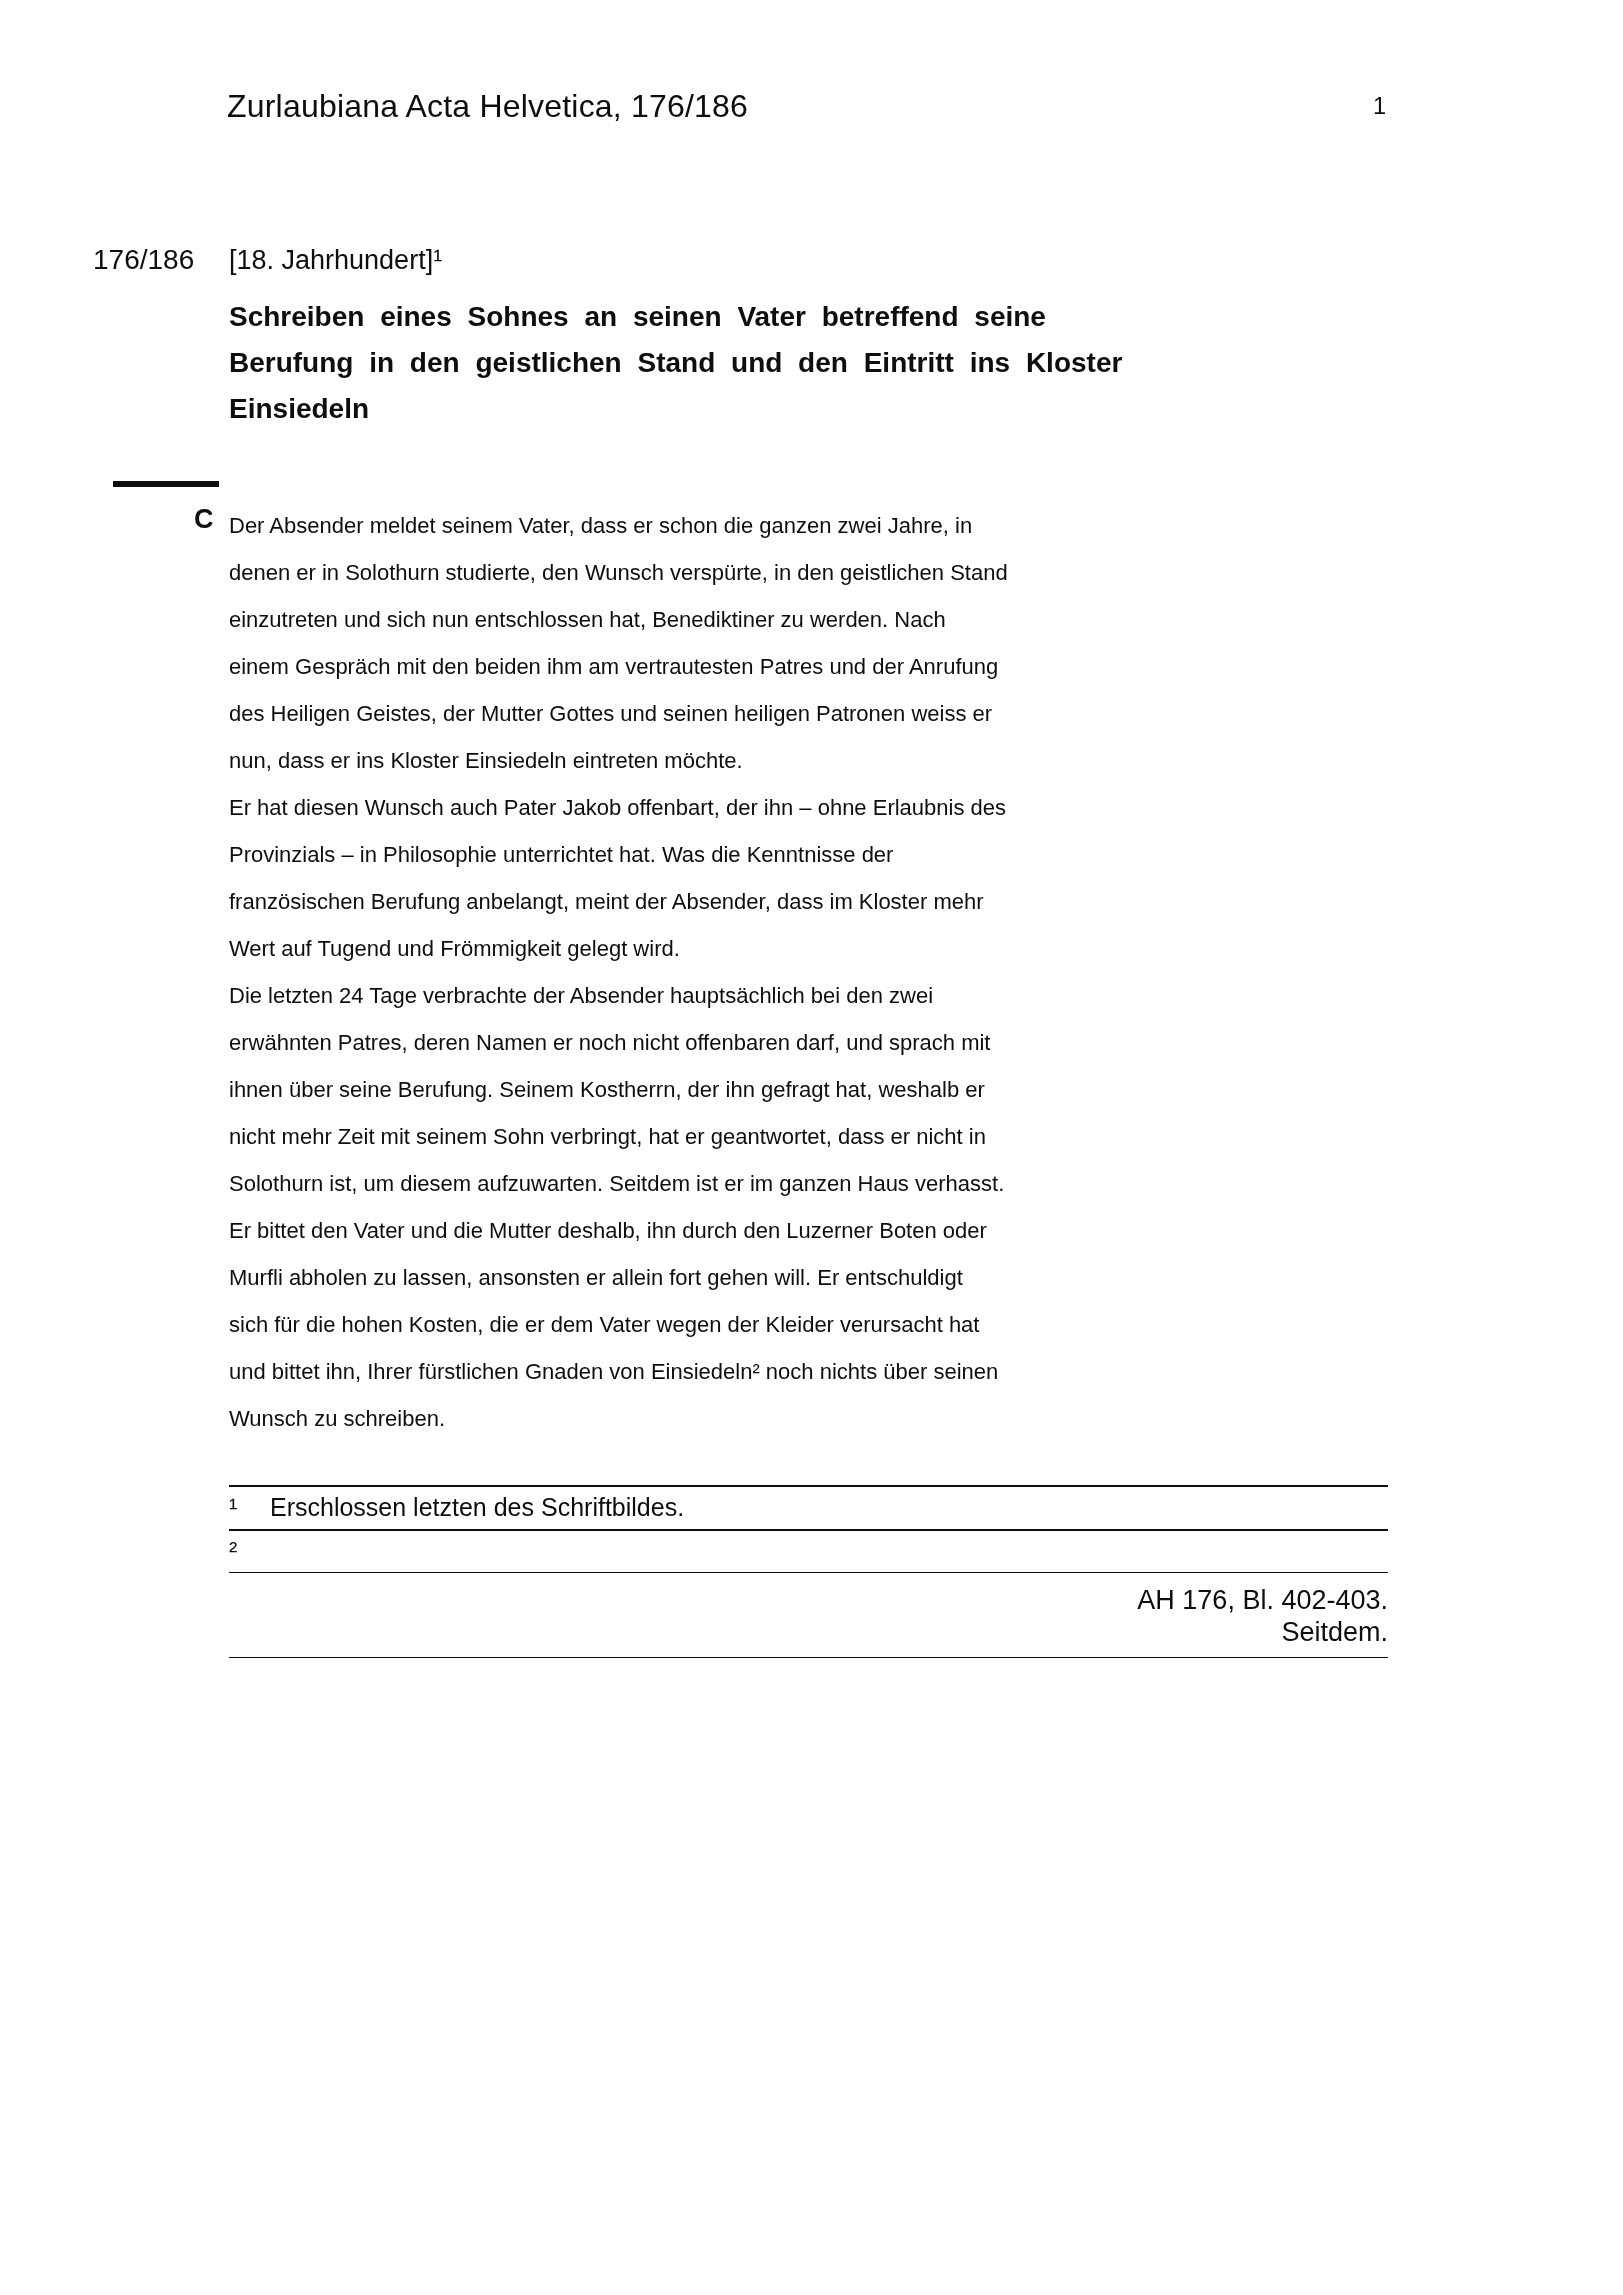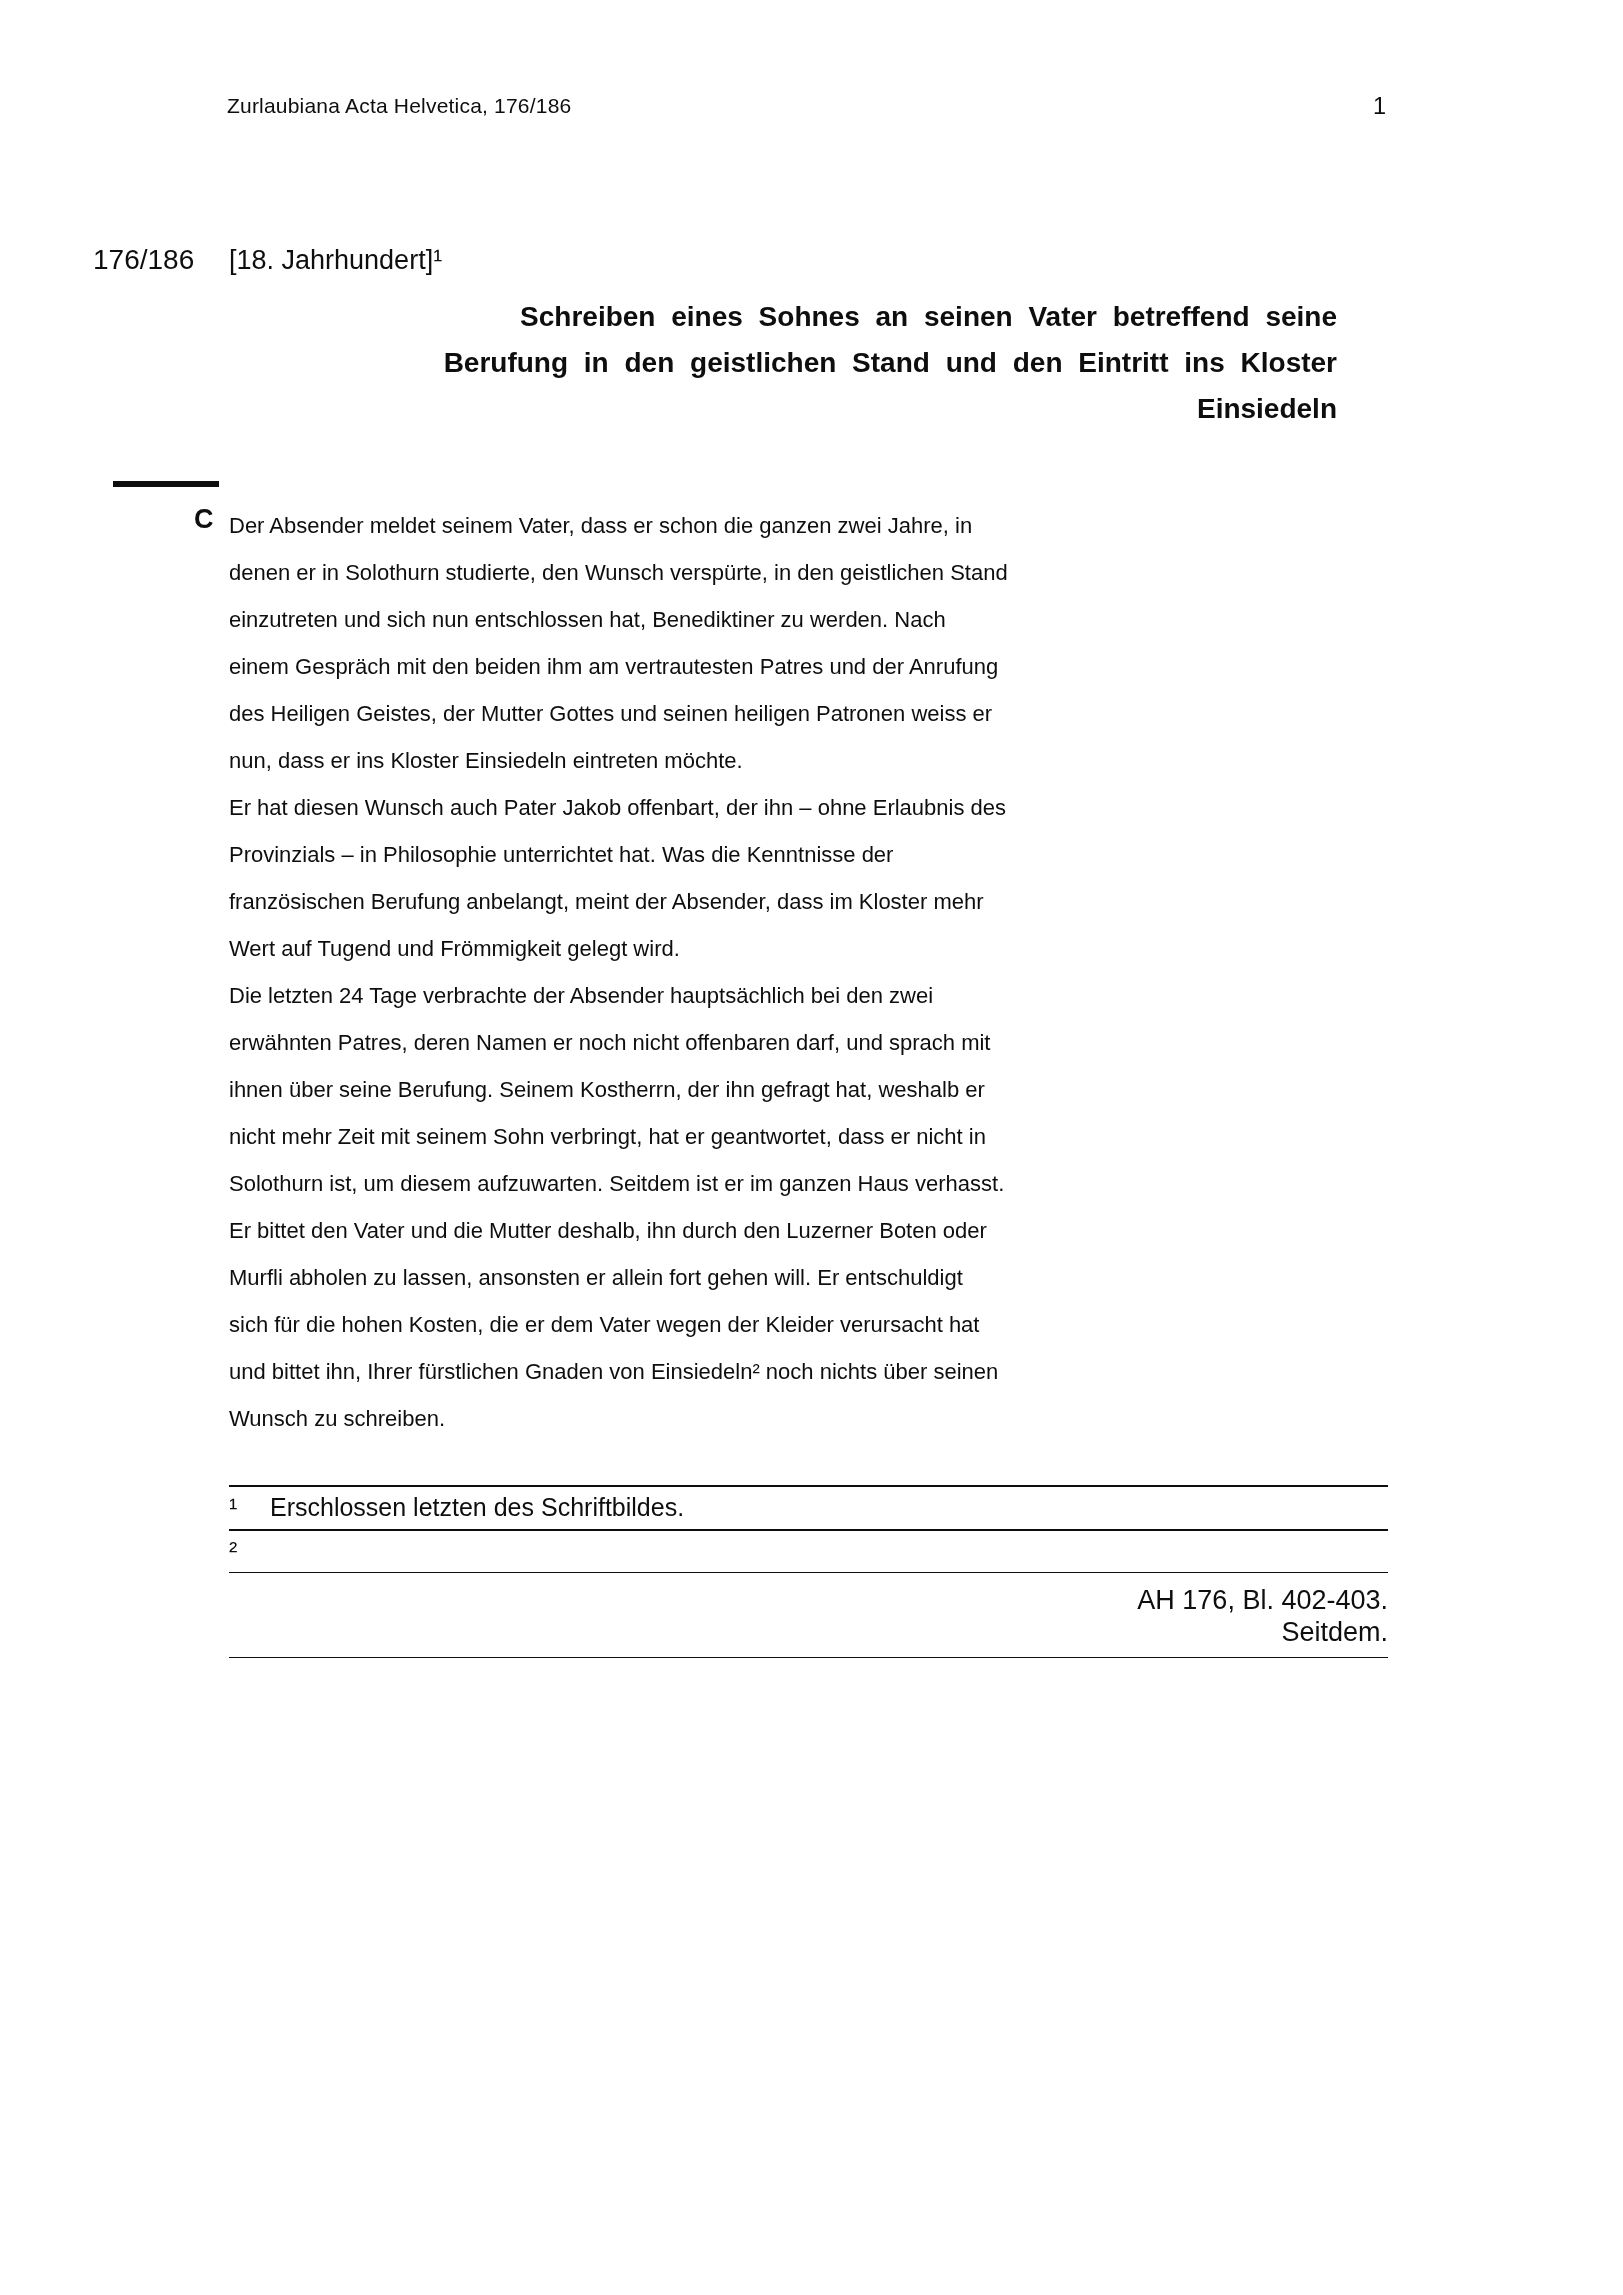--- a/index.html
+++ b/index.html
@@ -14,21 +14,21 @@
     margin: 0 auto;
     background: #ffffff;
     font-family: "Liberation Sans", sans-serif;
     color: #0e0e0e;
     overflow: hidden;
   }
   .running-header {
     position: absolute;
     left: 227px;
     top: 93px;
-    font-size: 21px;
+    font-size: 32px;
     line-height: 26px;
     letter-spacing: 0.2px;
     text-align: center;
   }
   .page-number {
     position: absolute;
     left: 1373px;
     top: 93px;
     font-size: 23.5px;
     line-height: 26px;
@@ -53,21 +53,20 @@
     position: absolute;
     left: 229px;
     top: 294px;
     width: 1108px;
     margin: 0;
     font-size: 28px;
     font-weight: bold;
     line-height: 46px;
     word-spacing: 8px;
     white-space: pre-line;
-    text-align: right;
   }
   .section-rule {
     position: absolute;
     left: 113px;
     top: 481px;
     width: 106px;
     height: 5.7px;
     background: #0e0e0e;
   }
   .section-letter {

